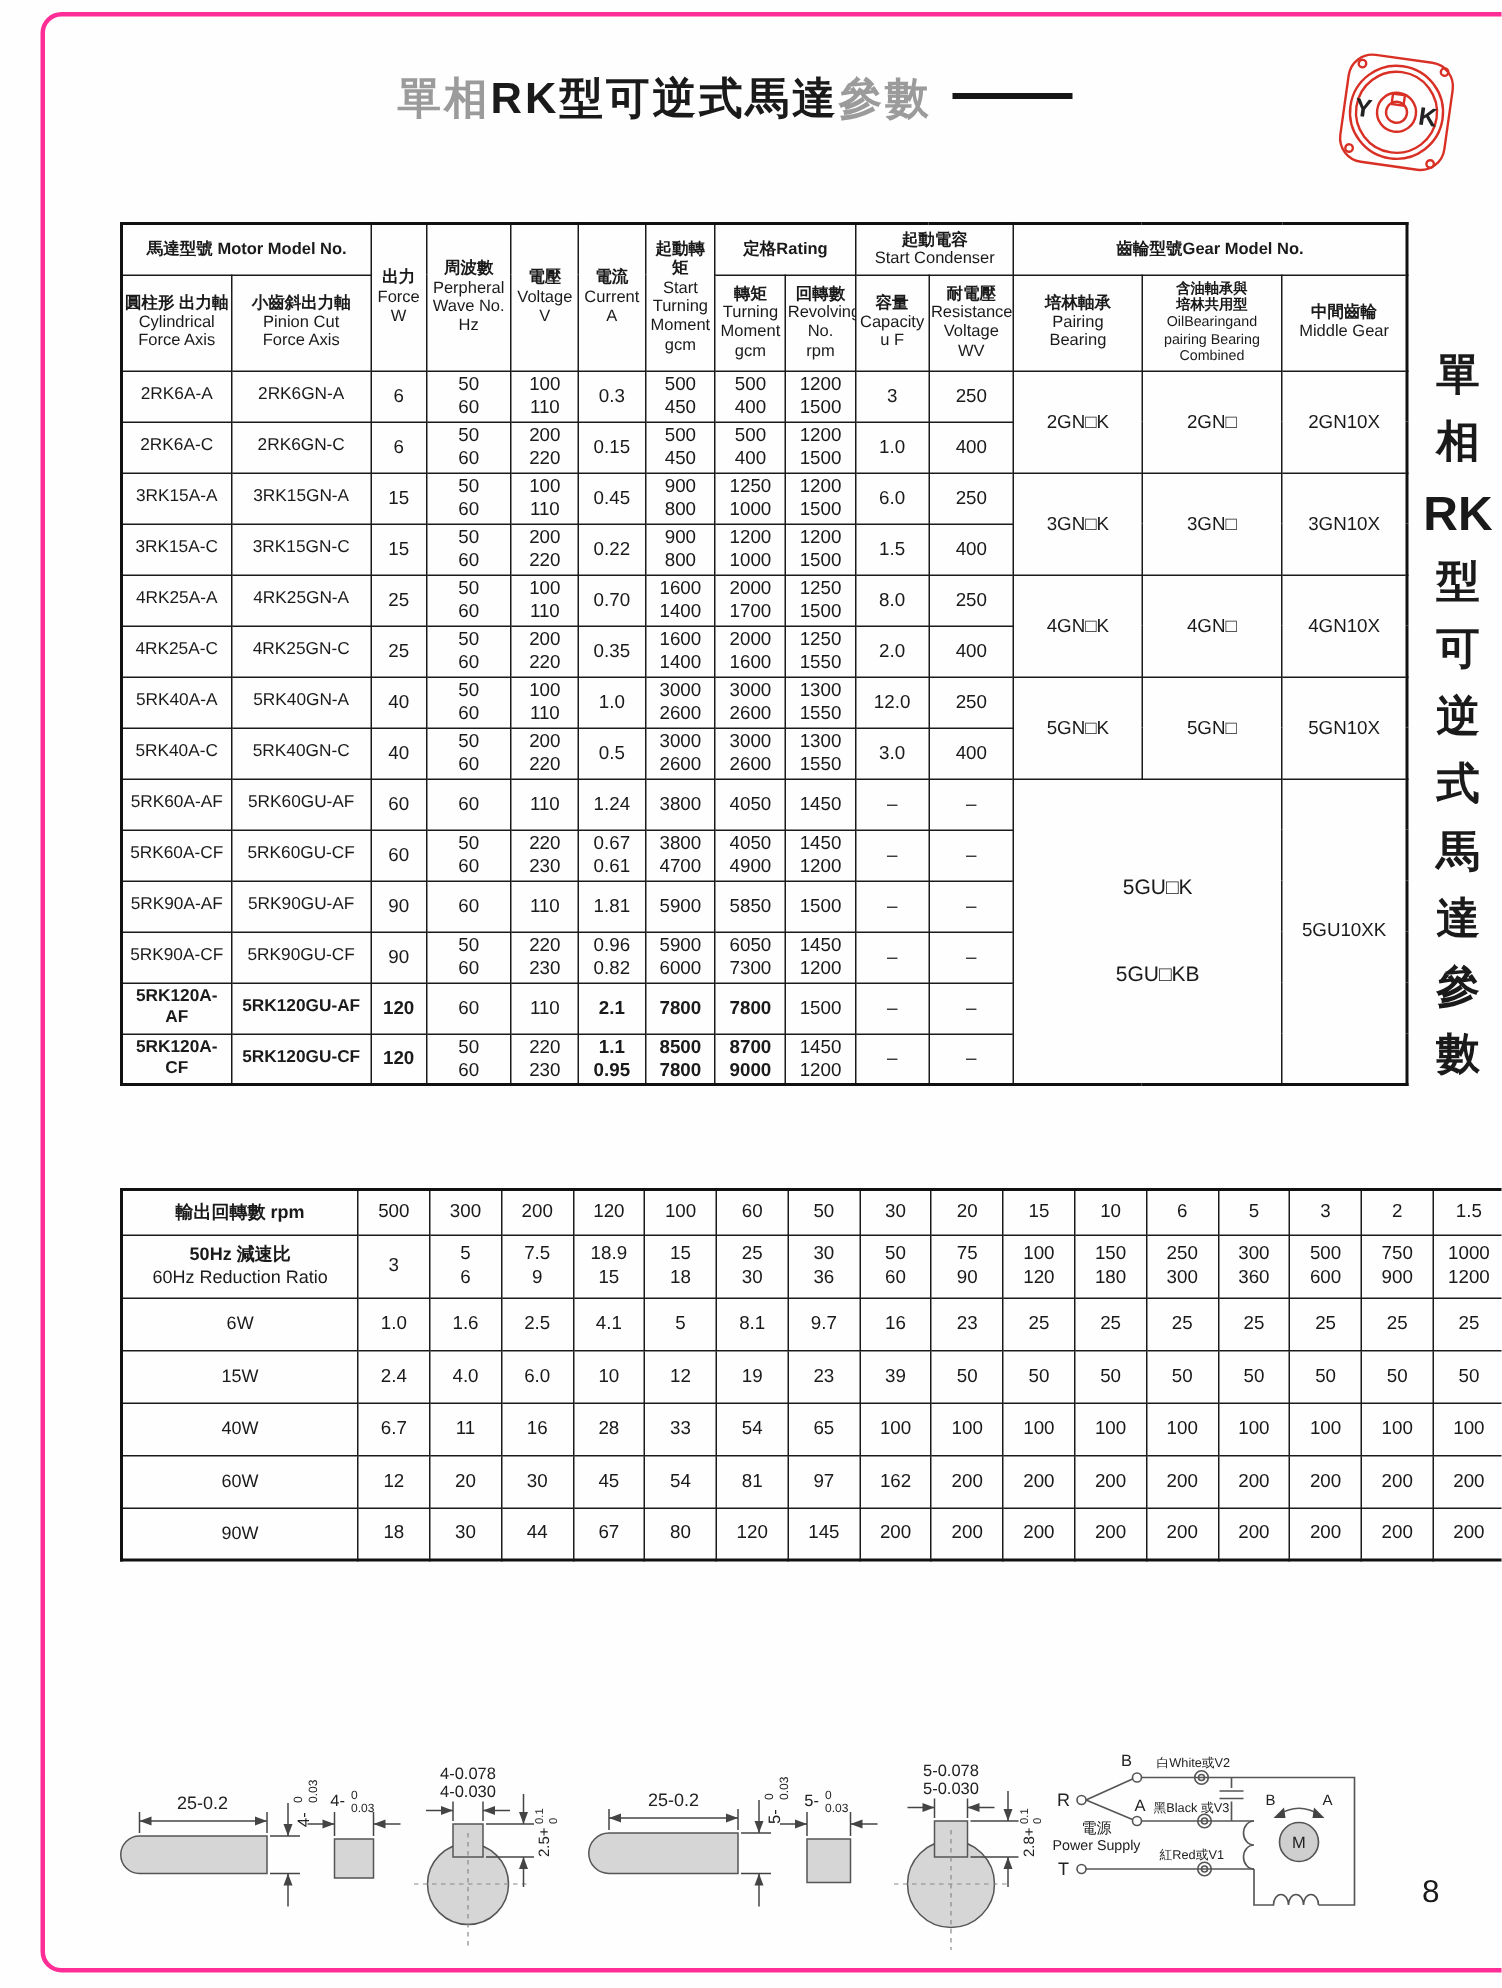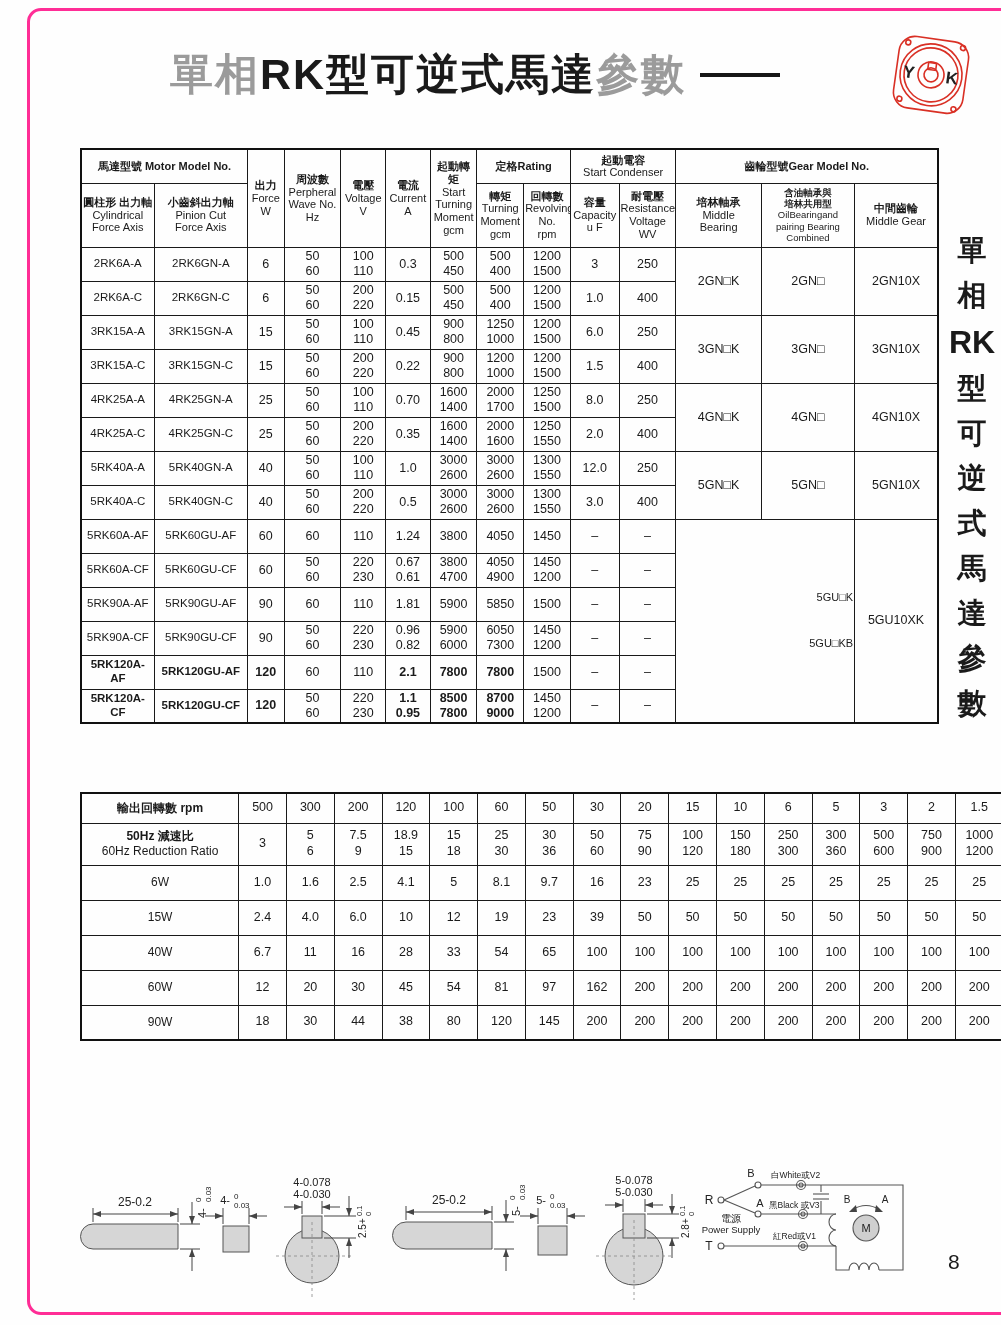--- a/index.html
+++ b/index.html
@@ -1,38 +1,38 @@
 <!DOCTYPE html>
 <html><head>
 <meta charset="utf-8">
 <style>
   html,body{margin:0;padding:0;}
   .page{position:relative;width:1001px;height:1325px;background:#fefefe;overflow:hidden;
         font-family:"Liberation Sans",sans-serif;color:#1a1a1a;}
   .pink-border{position:absolute;left:27px;top:8px;width:1020px;height:1301px;
         border:3px solid #ff2d96;border-radius:14px;}
   
-  .title{position:absolute;top:46px;left:170px;width:640px;text-align:left;
-        font-size:43px;font-weight:bold;letter-spacing:2px;white-space:nowrap;}
+  .title{position:absolute;top:46px;left:170px;width:640px;text-align:center;
+        font-size:29px;font-weight:bold;letter-spacing:2px;white-space:nowrap;}
   .title .gray{color:#9b9b9b;}
   .title .dash{display:inline-block;width:80px;border-top:4px solid #161616;
         vertical-align:middle;margin-left:14px;transform:translateY(-3px);}
   .logo{position:absolute;left:891px;top:33px;width:82px;height:84px;}
   
   #t1{position:absolute;left:80px;top:148px;border-collapse:collapse;table-layout:fixed;
       width:859px;border:2px solid #111;}
   #t1 th,#t1 td{border:1px solid #1a1a1a;text-align:center;vertical-align:middle;
       padding:1px 1px;font-size:12.5px;line-height:1.2;white-space:pre-line;overflow:hidden;}
   #t1 th{font-weight:normal;font-size:11px;line-height:1.16;}
   #t1 tr.hr1{height:34px;} #t1 tr.hr2{height:64px;}
   #t1 tbody tr{height:34px;}
   #t1 .model{font-size:11.5px;}
   #t1 .b{font-weight:bold;}
   #t1 .small{font-size:9.5px;}
-  #t1 .combined{text-align:right;padding-left:14px;line-height:2.1;font-size:11px;
+  #t1 .combined{text-align:center;padding-left:14px;line-height:2.1;font-size:14px;
       white-space:pre-line;}
   .cjk{font-weight:bold;}
   
   #t2{position:absolute;left:80px;top:792px;border-collapse:collapse;table-layout:fixed;
       width:972px;border:2px solid #111;}
   #t2 td{border:1px solid #1a1a1a;text-align:center;vertical-align:middle;
       font-size:12.5px;line-height:1.25;white-space:pre-line;padding:1px 0;}
   #t2 tr.h{height:30px;} #t2 tr.r{height:42px;} #t2 tr.w{height:35px;}
   #t2 .lbl{font-size:12px;}
   #t2 .b{font-weight:bold;}
@@ -106,21 +106,21 @@
         <th colspan="2" class="mlines"><span class="cjk">起動電容</span><br><span>Start Condenser</span></th>
         <th colspan="3" class="mlines"><span class="cjk">齒輪型號Gear Model No.</span></th>
       </tr>
       <tr class="hr2">
         <th class="mlines"><span class="cjk">圓柱形 出力軸</span><br><span>Cylindrical</span><br><span>Force Axis</span></th>
         <th class="mlines"><span class="cjk">小齒斜出力軸</span><br><span>Pinion Cut</span><br><span>Force Axis</span></th>
         <th class="mlines"><span class="cjk">轉矩</span><br><span>Turning</span><br><span>Moment</span><br><span>gcm</span></th>
         <th class="mlines"><span class="cjk">回轉數</span><br><span>Revolving</span><br><span>No.</span><br><span>rpm</span></th>
         <th class="mlines"><span class="cjk">容量</span><br><span>Capacity</span><br><span>u F</span></th>
         <th class="mlines"><span class="cjk">耐電壓</span><br><span>Resistance</span><br><span>Voltage</span><br><span>WV</span></th>
-        <th class="mlines"><span class="cjk">培林軸承</span><br><span>Middle</span><br><span>Bearing</span></th>
+        <th class="mlines"><span class="cjk">培林軸承</span><br><span>Pairing</span><br><span>Bearing</span></th>
         <th class="mlines small"><span class="cjk">含油軸承與</span><br><span class="cjk">培林共用型</span><br><span>OilBearingand</span><br><span>pairing Bearing</span><br><span>Combined</span></th>
         <th class="mlines"><span class="cjk">中間齒輪</span><br><span>Middle Gear</span></th>
       </tr>
     </thead>
     <tbody>
         <tr>
           <td class="model">2RK6A-A</td>
           <td class="model">2RK6GN-A</td>
           <td>6</td>
           <td>50
@@ -518,21 +518,21 @@
           <td>200</td>
           <td>200</td>
           <td>200</td>
           <td>200</td>
         </tr>
         <tr class="w">
           <td class="lbl">90W</td>
           <td>18</td>
           <td>30</td>
           <td>44</td>
-          <td>38</td>
+          <td>67</td>
           <td>80</td>
           <td>120</td>
           <td>145</td>
           <td>200</td>
           <td>200</td>
           <td>200</td>
           <td>200</td>
           <td>200</td>
           <td>200</td>
           <td>200</td>

